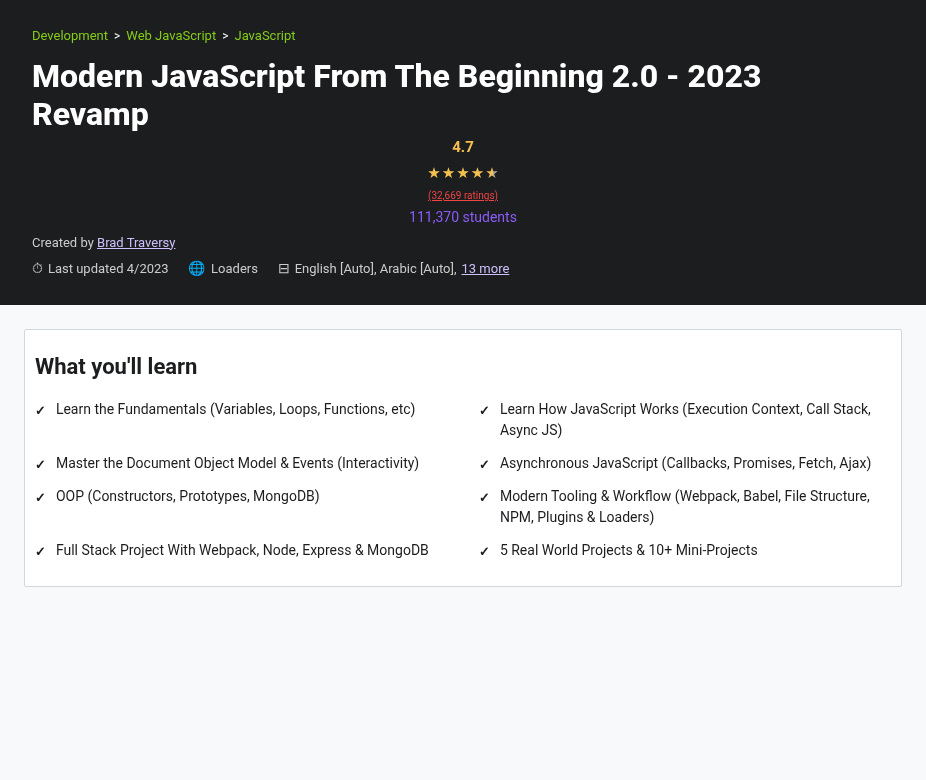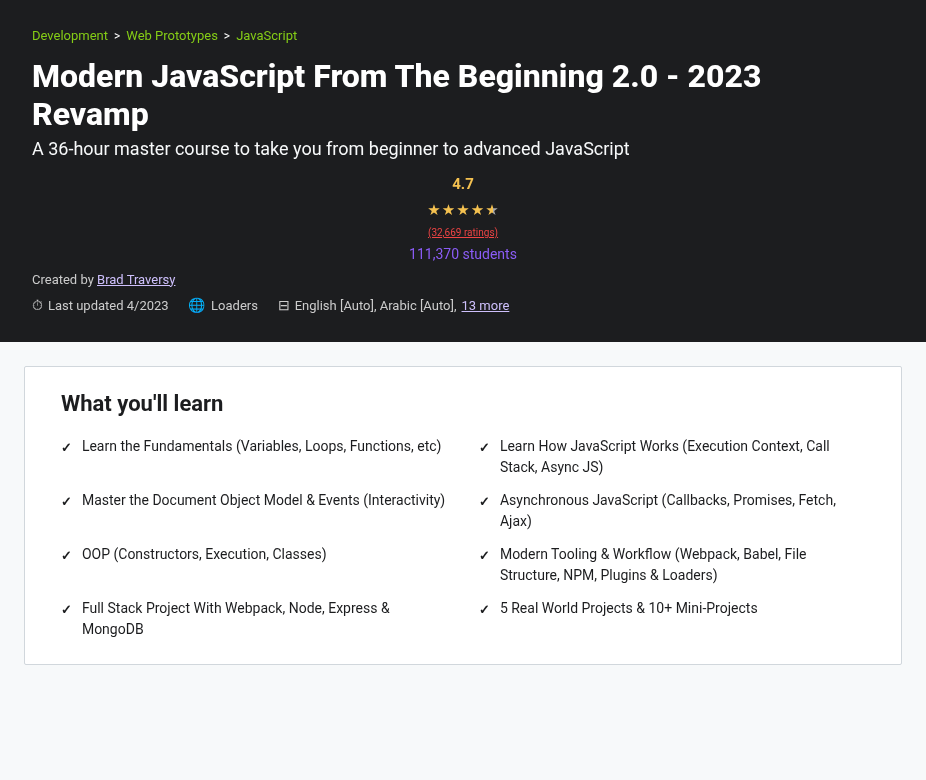--- a/index.html
+++ b/index.html
@@ -135,21 +135,21 @@
       color: #cec0fc;
       text-decoration: underline;
       cursor: pointer;
     }
 
     
     .learn-section {
       background: #fff;
       border: 1px solid #d1d7dc;
       margin: 24px 24px 0 24px;
-      padding: 24px 36px;
+      padding: 24px 10px;
       border-radius: 2px;
     }
 
     .learn-title {
       font-size: 22px;
       font-weight: 700;
       color: #1c1d1f;
       margin-bottom: 20px;
     }
 
@@ -181,28 +181,27 @@
     }
   </style>
 </head>
 <body>
 
 <div class="hero">
 
   <nav class="breadcrumb">
     <a class="breadcrumb-item">Development</a>
     <span class="breadcrumb-sep">&gt;</span>
-    <a class="breadcrumb-item">Web Prototypes</a>
+    <a class="breadcrumb-item">Web JavaScript</a>
     <span class="breadcrumb-sep">&gt;</span>
     <a class="breadcrumb-item">JavaScript</a>
   </nav>
 
   <h1 class="course-title">Modern JavaScript From The Beginning 2.0 - 2023 Revamp</h1>
 
-  <p class="course-subtitle">A 36-hour master course to take you from beginner to advanced JavaScript</p>
 
   <div class="rating-row">
     <span class="rating-number">4.7</span>
     <div class="stars">
       <span class="star">★</span>
       <span class="star">★</span>
       <span class="star">★</span>
       <span class="star">★</span>
       <span class="star-half" style="background: linear-gradient(90deg, rgb(244, 193, 80) 60%, rgb(170, 170, 170) 60%) text; -webkit-text-fill-color: transparent;">★</span>
     </div>
@@ -251,21 +250,21 @@
       <span class="check-icon">✓</span>
       <span class="learn-text">Master the Document Object Model &amp; Events (Interactivity)</span>
     </div>
     <div class="learn-item">
       <span class="check-icon">✓</span>
       <span class="learn-text">Asynchronous JavaScript (Callbacks, Promises, Fetch, Ajax)</span>
     </div>
 
     <div class="learn-item">
       <span class="check-icon">✓</span>
-      <span class="learn-text">OOP (Constructors, Execution, Classes)</span>
+      <span class="learn-text">OOP (Constructors, Prototypes, MongoDB)</span>
     </div>
     <div class="learn-item">
       <span class="check-icon">✓</span>
       <span class="learn-text">Modern Tooling &amp; Workflow (Webpack, Babel, File Structure, NPM, Plugins &amp; Loaders)</span>
     </div>
 
     <div class="learn-item">
       <span class="check-icon">✓</span>
       <span class="learn-text">Full Stack Project With Webpack, Node, Express &amp; MongoDB</span>
     </div>

